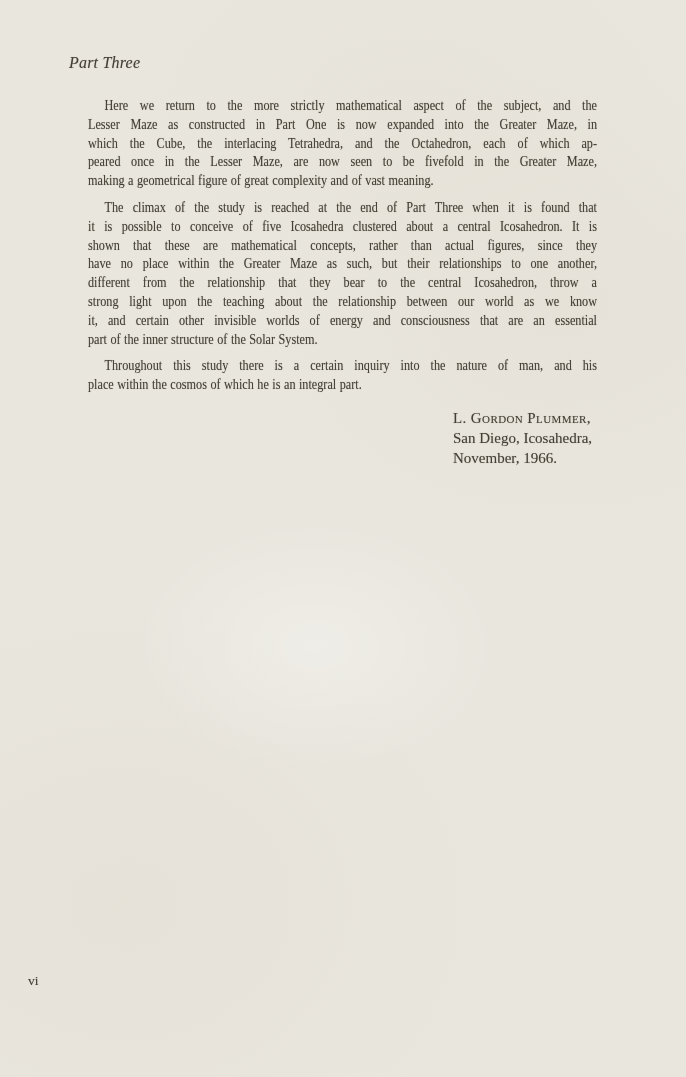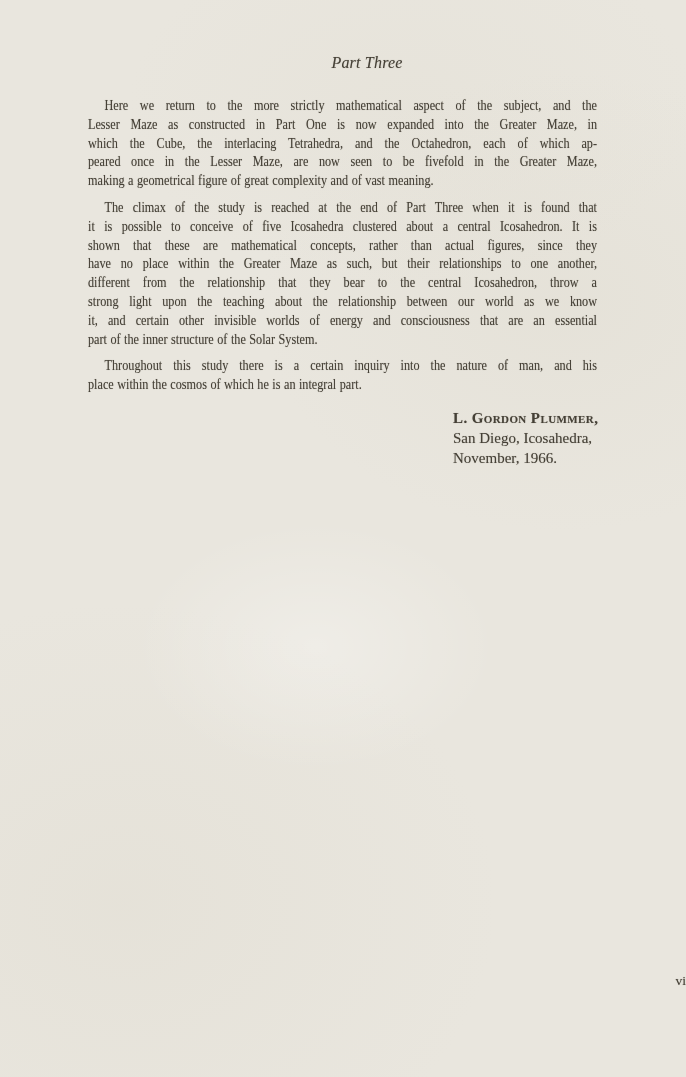--- a/index.html
+++ b/index.html
@@ -19,22 +19,22 @@
       radial-gradient(ellipse 520px 420px at 18% 84%, rgba(216,211,197,0.22), transparent 72%),
       radial-gradient(ellipse 380px 240px at 60% 10%, rgba(223,219,207,0.25), transparent 75%);
     color:#454036;
   }
   .ink{
     color:#454036;
     text-shadow:0 0 1px rgba(69,64,54,0.35);
   }
   .heading{
     position:absolute;top:53px;left:0;width:686px;
-    padding-left:48px;box-sizing:border-box;
-    text-align:center;
+    padding-left:69px;box-sizing:border-box;
+    text-align:left;
     font-style:italic;
     font-size:16px;line-height:20px;
     letter-spacing:0.2px;
   }
   
   .textblock{
     position:absolute;left:88px;top:0;
     width:584px;height:500px;
     transform:scaleX(0.8716);
     transform-origin:left top;
@@ -54,26 +54,25 @@
   }
   .tline.first{padding-left:19px;}
   .tline.pl{text-align-last:left;}
   .signature{
     position:absolute;left:453px;top:408px;
     font-size:15px;line-height:20px;
   }
   .sig-name{
     font-variant:small-caps;
     letter-spacing:0.4px;
-    font-weight:bold;
   }
   .folio{
     position:absolute;top:972px;left:0;width:686px;
     padding-left:28px;box-sizing:border-box;
-    text-align:right;
+    text-align:left;
     font-size:13.5px;line-height:18px;
   }
 </style>
 </head>
 <body>
 
 <div class="page">
 
   <div class="heading ink">Part Three</div>
 

